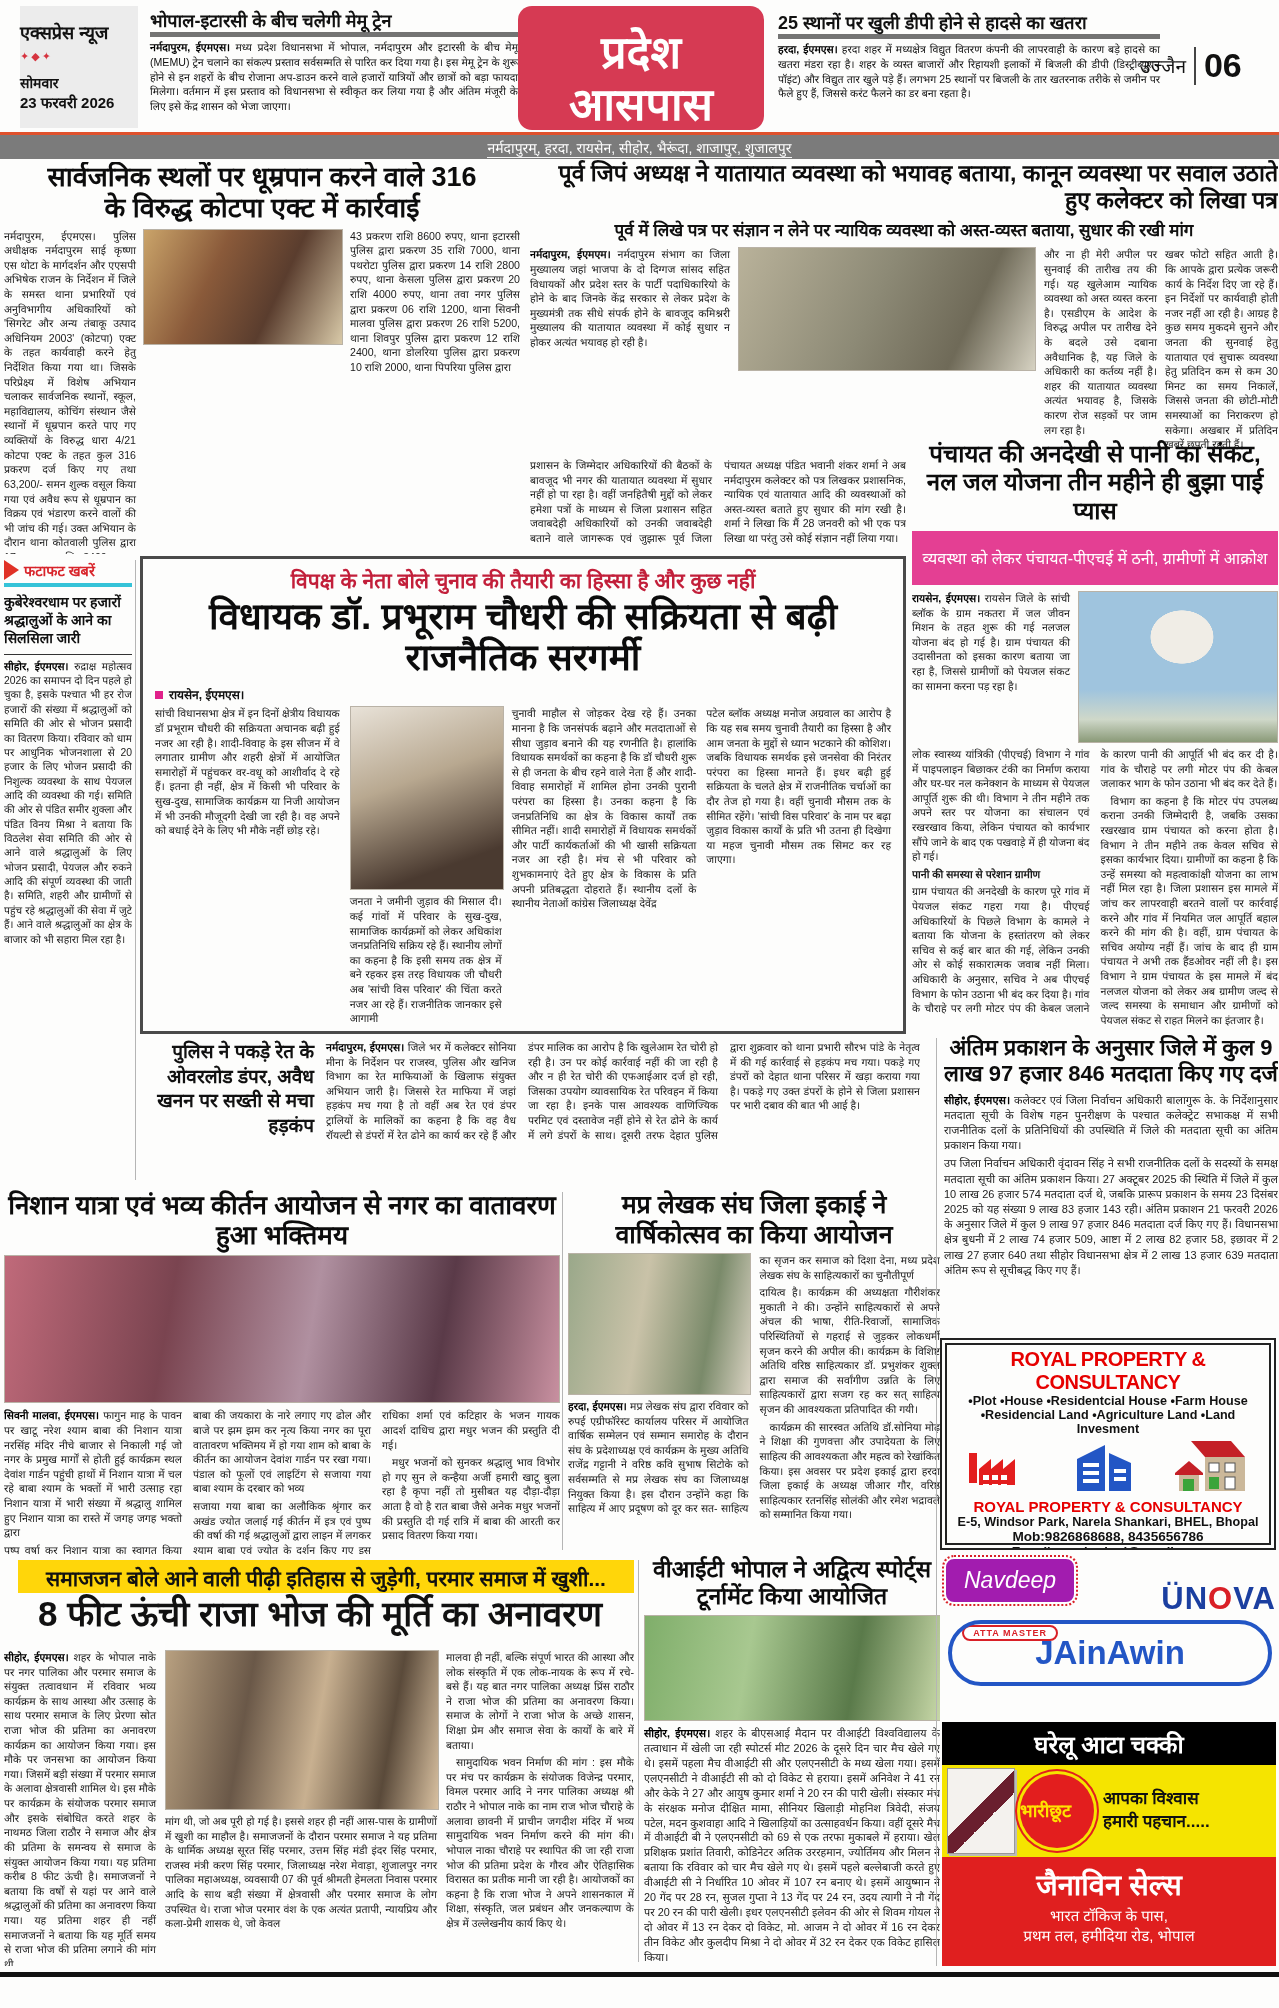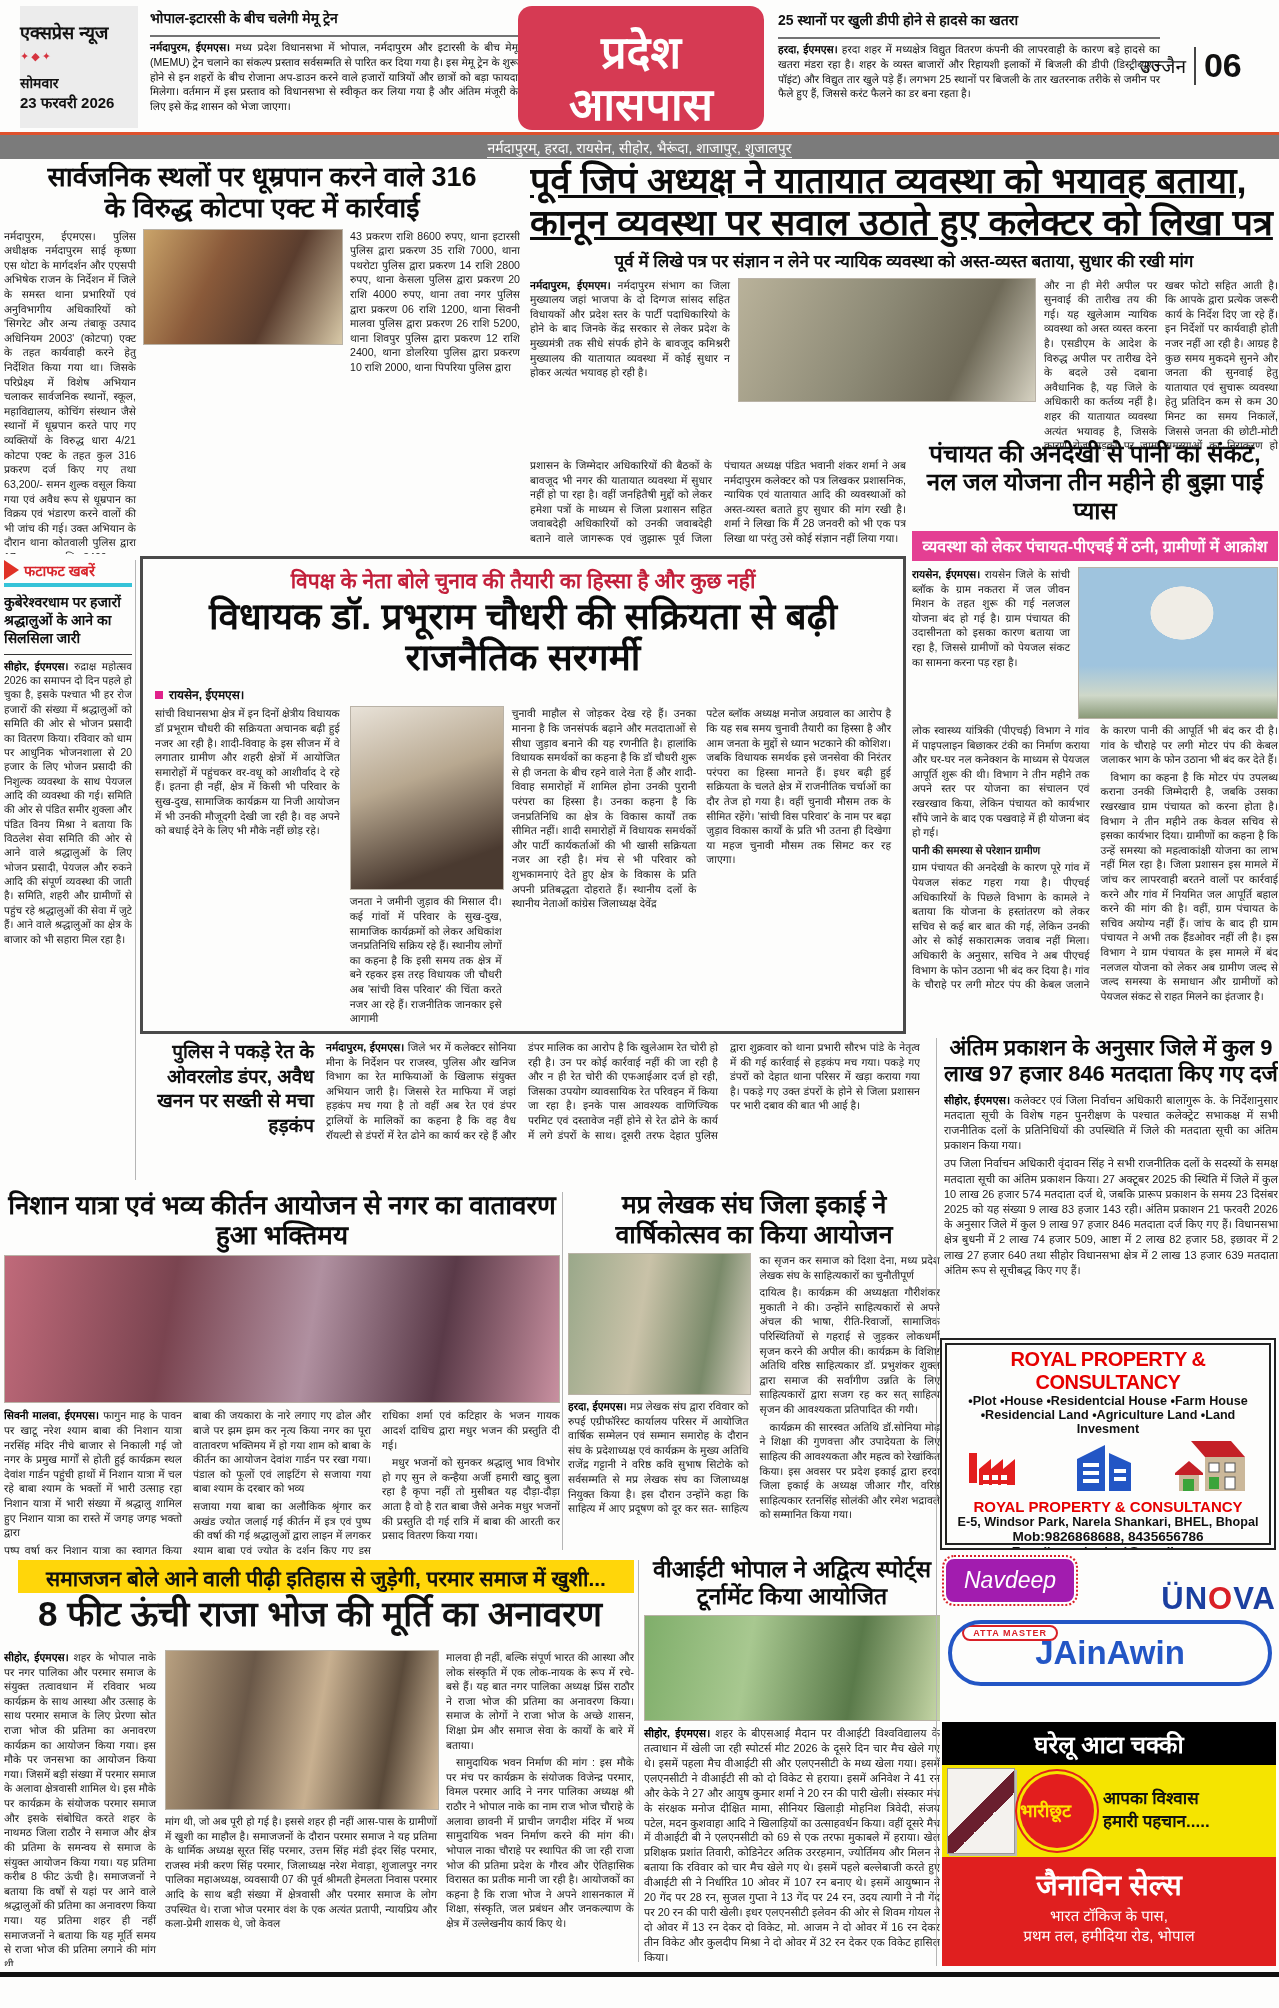--- a/index.html
+++ b/index.html
@@ -14,21 +14,21 @@
   .photo{background-size:cover;border:1px solid #b9b2a6;}
   .vrule{background:#b5b5b5;}
 
   
   #express-box{left:20px;top:6px;width:118px;height:122px;background:#ececec;text-align:left;padding-top:14px;box-sizing:border-box;}
   #express-name{font-size:18px;font-weight:800;}
   #express-orn{color:#d6343f;font-size:11px;letter-spacing:2px;margin:6px 0 10px;}
   #express-day{font-size:14px;font-weight:700;}
   #express-date{font-size:15px;font-weight:700;}
   .brief{width:368px;}
-  .brief-headline{font-size:14px;font-weight:800;border-bottom:2px solid #737373;padding-bottom:8px;margin-bottom:3px;}
+  .brief-headline{font-size:18px;font-weight:800;border-bottom:5px solid #737373;padding-bottom:0;margin-bottom:3px;}
   .brief-body{font-size:10.6px;line-height:1.4;text-align:justify;}
   #memu{left:150px;top:8px;}
   #dp{left:778px;top:10px;width:382px;}
   #masthead{left:518px;top:6px;width:246px;height:124px;background:#d63a53;border-radius:14px;color:#fff;
             text-align:center;font-weight:800;font-size:45px;line-height:1.16;padding-top:21px;box-sizing:border-box;}
   #pageno{left:1140px;top:46px;width:134px;display:flex;align-items:center;gap:8px;}
   #pageno .ed{font-size:19px;}
   #pageno .bar{width:2px;height:38px;background:#444;}
   #pageno .num{font-size:34px;font-weight:800;}
   #strip{left:0;top:132px;width:1279px;height:27px;background:#7b7b7b;border-top:3px solid #e0512c;
@@ -39,34 +39,34 @@
   #smoking{left:4px;top:162px;width:516px;height:392px;overflow:hidden;}
   #smoking .hl{display:block;font-size:27px;line-height:1.14;text-align:center;width:86%;margin:0 auto 5px;}
   #smoking .row{display:flex;gap:7px;}
   #smoking .lead{width:132px;}
   #smoking .ph{width:198px;height:114px;background:
       linear-gradient(115deg,#caa46a,#8a5a3a 35%,#5a3d2e 65%,#d8c9a8);}
   #smoking .nums{flex:1;}
 
   
   #jipan{left:530px;top:160px;width:748px;height:294px;overflow:hidden;}
-  #jipan .hl{display:block;font-size:36px;line-height:1.16;text-align:left;text-decoration:underline;}
+  #jipan .hl{display:block;font-size:23px;line-height:1.16;text-align:right;}
   #jipan .sub{font-size:17px;font-weight:700;text-align:center;margin:5px 0 6px;}
   #jipan .row{display:flex;gap:8px;}
   #jipan .c1{width:200px;}
   #jipan .ph{width:296px;height:122px;background:
       linear-gradient(115deg,#b9b29a,#8d8a76 45%,#6f6a58 75%,#d6d2c2);}
   #jipan .c2{flex:1;}
   #jipan-cont{left:530px;top:458px;width:376px;height:94px;overflow:hidden;column-count:2;column-gap:12px;}
 
   
   #panchayat{left:912px;top:440px;width:366px;height:592px;overflow:hidden;}
   #panchayat .hl{display:block;font-size:24px;line-height:1.18;text-align:center;}
-  #panchayat .pink{background:#e43f93;color:#fff;font-size:16px;font-weight:700;text-align:center;
-                   padding:4px 2px;margin:6px 0;}
+  #panchayat .pink{background:#e43f93;color:#fff;font-size:16px;font-weight:400;text-align:center;
+                   padding:16px 2px;margin:6px 0;}
   #panchayat .row{display:flex;gap:8px;margin-bottom:4px;}
   #panchayat .leadc{width:158px;}
   #panchayat .ph{flex:1;height:150px;background:
       radial-gradient(ellipse 52px 44px at 52% 30%,#f0ede6 60%,rgba(0,0,0,0) 61%),
       linear-gradient(180deg,#9fc4de 65%,#cfd8c9 85%,#8a9a78);}
   #panchayat .cont{column-count:2;column-gap:11px;}
 
   
   #fatafat{left:4px;top:560px;width:128px;height:624px;overflow:hidden;}
   #fatafat .head{display:flex;align-items:center;gap:5px;border-bottom:4px solid #35c3d8;padding-bottom:3px;}

